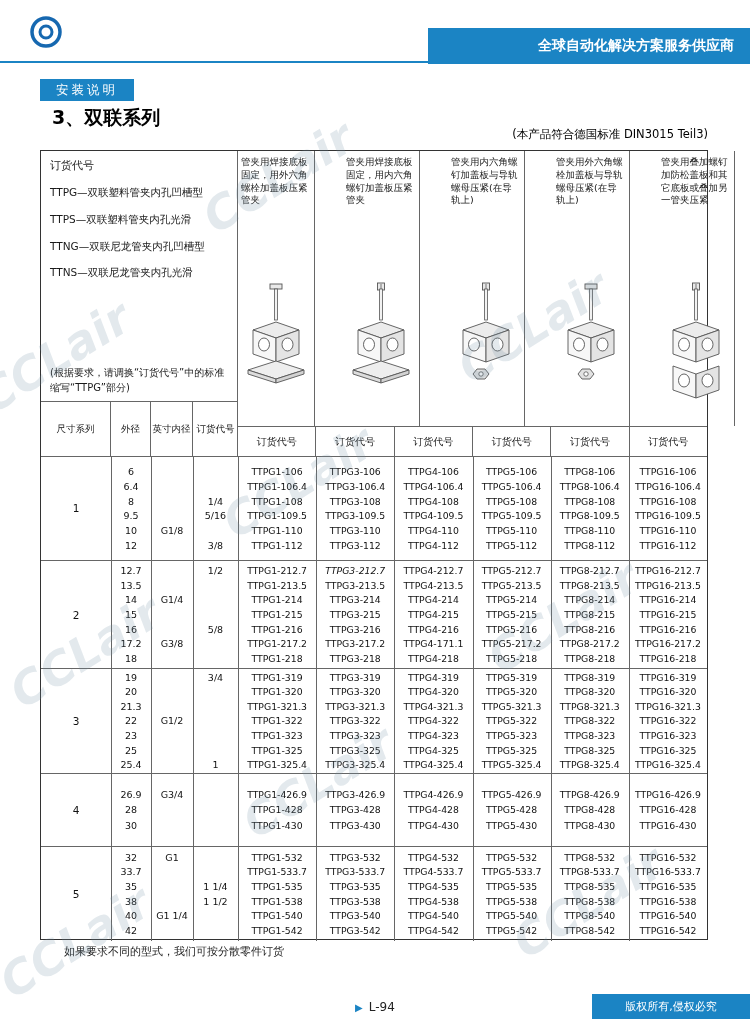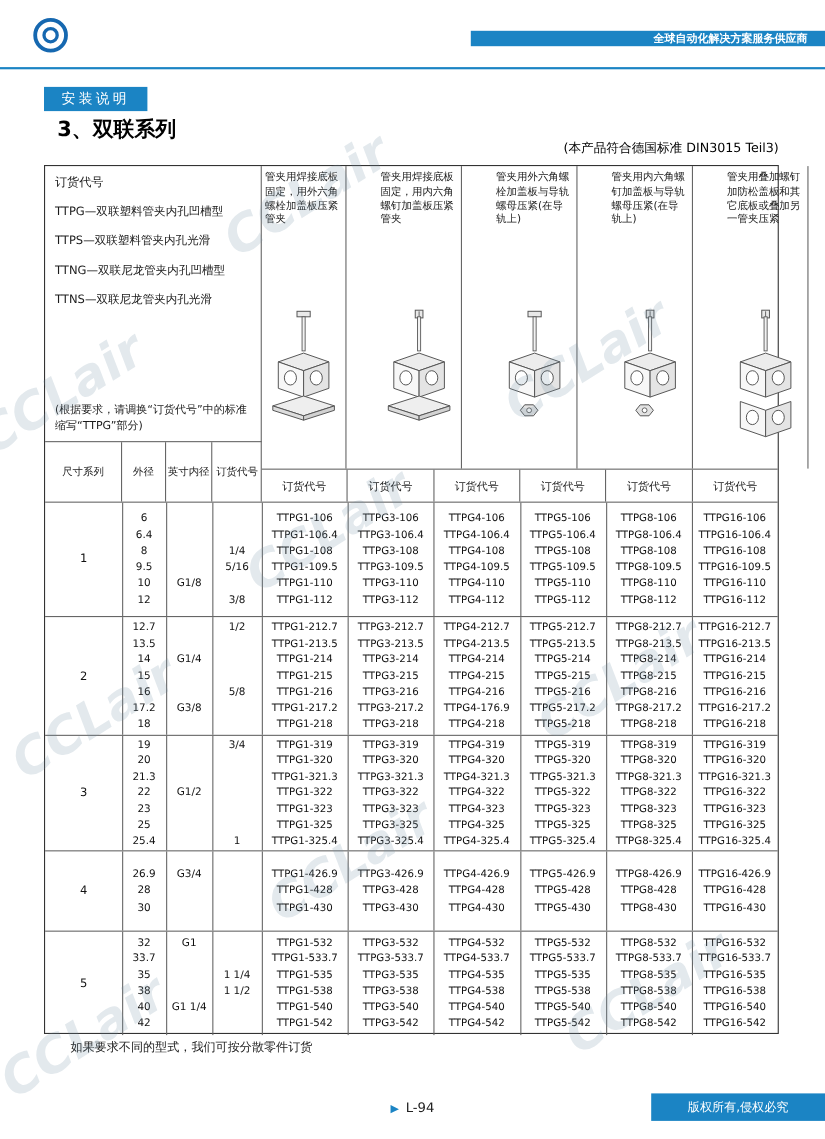--- a/index.html
+++ b/index.html
@@ -3,22 +3,22 @@
 <meta charset="utf-8">
 <style>
   html,body { margin:0; padding:0; background:#fff; }
   .page { position:relative; width:750px; height:1035px; background:#fff; overflow:hidden;
           font-family:"DejaVu Sans","Liberation Sans",sans-serif; color:#1a1a1a; }
 
   
   .logo { position:absolute; left:28px; top:14px; display:flex; align-items:center; gap:7px; }
   .logo-text { font-size:27px; font-weight:bold; font-style:italic; color:#1668b0; letter-spacing:1px; }
   .logo-reg { font-size:9px; vertical-align:super; color:#1668b0; font-style:normal; }
-  .tagline-bar { position:absolute; left:428px; top:28px; right:0; height:14px; background:#1b84c4;
-                 color:#fff; font-size:10px; font-weight:bold; display:flex; align-items:center;
+  .tagline-bar { position:absolute; left:428px; top:28px; right:0; height:36px; background:#1b84c4;
+                 color:#fff; font-size:14px; font-weight:bold; display:flex; align-items:center;
                  justify-content:flex-end; padding-right:16px; box-sizing:border-box; }
   .header-rule { position:absolute; top:61px; left:0; width:100%; height:2px; background:#1b84c4; }
 
   .section-label { position:absolute; left:40px; top:79px; width:94px; height:22px; background:#1b84c4;
                    color:#fff; font-size:12.5px; display:flex; align-items:center; justify-content:center;
                    letter-spacing:3px; }
   .page-title { position:absolute; left:52px; top:105px; font-size:19px; font-weight:bold; color:#000; }
   .standard-note { position:absolute; right:42px; top:127px; font-size:11.5px; color:#000; }
 
   
@@ -127,38 +127,38 @@
               <polygon points="12,50 12,74 35,82 35,58" fill="#f7f7f7" stroke="#555" stroke-width="0.9"></polygon>
               <polygon points="35,58 35,82 58,74 58,50" fill="#e4e4e4" stroke="#555" stroke-width="0.9"></polygon>
               <ellipse cx="23" cy="64.5" rx="5.5" ry="6.5" fill="#fff" stroke="#555" stroke-width="0.9"></ellipse>
               <ellipse cx="46.5" cy="64.5" rx="5.5" ry="6.5" fill="#fff" stroke="#555" stroke-width="0.9"></ellipse>
               <polygon points="7,90 35,81 63,90 35,99" fill="#eeeeee" stroke="#555" stroke-width="0.9"></polygon>
               <polygon points="7,90 7,94 35,103 35,99" fill="#dddddd" stroke="#555" stroke-width="0.9"></polygon>
               <polygon points="63,90 63,94 35,103 35,99" fill="#d2d2d2" stroke="#555" stroke-width="0.9"></polygon>
             </svg></div>
         </div>
         <div class="illus-col">
-          <div class="col-desc">管夹用外六角螺栓加盖板与导轨螺母压紧(在导轨上)</div>
+          <div class="col-desc">管夹用内六角螺钉加盖板与导轨螺母压紧(在导轨上)</div>
           <div class="drawing"><svg width="70" height="134" viewBox="0 0 70 134">
-              <rect x="29" y="4" width="12" height="5" fill="#e9e9e9" stroke="#555" stroke-width="0.9"></rect>
+              <rect x="31.5" y="3" width="7" height="7" fill="#e9e9e9" stroke="#555" stroke-width="0.9"></rect>
+              <line x1="35" y1="4" x2="35" y2="9" stroke="#555" stroke-width="0.8"></line>
               <rect x="33.6" y="9" width="2.8" height="31" fill="#f2f2f2" stroke="#555" stroke-width="0.8"></rect>
               <polygon points="12,50 35,42 58,50 35,58" fill="#ececec" stroke="#555" stroke-width="0.9"></polygon>
               <polygon points="12,50 12,74 35,82 35,58" fill="#f7f7f7" stroke="#555" stroke-width="0.9"></polygon>
               <polygon points="35,58 35,82 58,74 58,50" fill="#e4e4e4" stroke="#555" stroke-width="0.9"></polygon>
               <ellipse cx="23" cy="64.5" rx="5.5" ry="6.5" fill="#fff" stroke="#555" stroke-width="0.9"></ellipse>
               <ellipse cx="46.5" cy="64.5" rx="5.5" ry="6.5" fill="#fff" stroke="#555" stroke-width="0.9"></ellipse>
               <polygon points="22,94 26,89 34,89 38,94 34,99 26,99" fill="#e2e2e2" stroke="#555" stroke-width="0.9"></polygon>
               <circle cx="30" cy="94" r="2.2" fill="#fff" stroke="#555" stroke-width="0.8"></circle>
             </svg></div>
         </div>
         <div class="illus-col">
-          <div class="col-desc">管夹用内六角螺钉加盖板与导轨螺母压紧(在导轨上)</div>
+          <div class="col-desc">管夹用外六角螺栓加盖板与导轨螺母压紧(在导轨上)</div>
           <div class="drawing"><svg width="70" height="134" viewBox="0 0 70 134">
-              <rect x="31.5" y="3" width="7" height="7" fill="#e9e9e9" stroke="#555" stroke-width="0.9"></rect>
-              <line x1="35" y1="4" x2="35" y2="9" stroke="#555" stroke-width="0.8"></line>
+              <rect x="29" y="4" width="12" height="5" fill="#e9e9e9" stroke="#555" stroke-width="0.9"></rect>
               <rect x="33.6" y="9" width="2.8" height="31" fill="#f2f2f2" stroke="#555" stroke-width="0.8"></rect>
               <polygon points="12,50 35,42 58,50 35,58" fill="#ececec" stroke="#555" stroke-width="0.9"></polygon>
               <polygon points="12,50 12,74 35,82 35,58" fill="#f7f7f7" stroke="#555" stroke-width="0.9"></polygon>
               <polygon points="35,58 35,82 58,74 58,50" fill="#e4e4e4" stroke="#555" stroke-width="0.9"></polygon>
               <ellipse cx="23" cy="64.5" rx="5.5" ry="6.5" fill="#fff" stroke="#555" stroke-width="0.9"></ellipse>
               <ellipse cx="46.5" cy="64.5" rx="5.5" ry="6.5" fill="#fff" stroke="#555" stroke-width="0.9"></ellipse>
               <polygon points="22,94 26,89 34,89 38,94 34,99 26,99" fill="#e2e2e2" stroke="#555" stroke-width="0.9"></polygon>
               <circle cx="30" cy="94" r="2.2" fill="#fff" stroke="#555" stroke-width="0.8"></circle>
             </svg></div>
         </div>
@@ -279,21 +279,21 @@
           <div class="vline" style="left: 197px;"></div>
           <div class="vline" style="left: 275.167px;"></div>
           <div class="vline" style="left: 353.333px;"></div>
           <div class="vline" style="left: 431.5px;"></div>
           <div class="vline" style="left: 509.667px;"></div>
           <div class="vline" style="left: 587.833px;"></div>
           <div class="cell series" style="grid-area: 1 / 1 / 8;">2</div>
           <div class="cell" style="grid-area: 1 / 2;">12.7</div>
           <div class="cell" style="grid-area: 1 / 4;">1/2</div>
           <div class="cell code" style="grid-area: 1 / 5;">TTPG1-212.7</div>
-          <div class="cell code" style="grid-area: 1 / 6;">TTPG3-212.7</div>
+          <div class="cell code" style="grid-area: 1 / 6; font-style: italic;">TTPG3-212.7</div>
           <div class="cell code" style="grid-area: 1 / 7;">TTPG4-212.7</div>
           <div class="cell code" style="grid-area: 1 / 8;">TTPG5-212.7</div>
           <div class="cell code" style="grid-area: 1 / 9;">TTPG8-212.7</div>
           <div class="cell code" style="grid-area: 1 / 10;">TTPG16-212.7</div>
           <div class="cell" style="grid-area: 2 / 2;">13.5</div>
           <div class="cell code" style="grid-area: 2 / 5;">TTPG1-213.5</div>
           <div class="cell code" style="grid-area: 2 / 6;">TTPG3-213.5</div>
           <div class="cell code" style="grid-area: 2 / 7; text-align: center;">TTPG4-213.5</div>
           <div class="cell code" style="grid-area: 2 / 8;">TTPG5-213.5</div>
           <div class="cell code" style="grid-area: 2 / 9;">TTPG8-213.5</div>
@@ -318,21 +318,21 @@
           <div class="cell code" style="grid-area: 5 / 5;">TTPG1-216</div>
           <div class="cell code" style="grid-area: 5 / 6;">TTPG3-216</div>
           <div class="cell code" style="grid-area: 5 / 7;">TTPG4-216</div>
           <div class="cell code" style="grid-area: 5 / 8;">TTPG5-216</div>
           <div class="cell code" style="grid-area: 5 / 9;">TTPG8-216</div>
           <div class="cell code" style="grid-area: 5 / 10;">TTPG16-216</div>
           <div class="cell" style="grid-area: 6 / 2;">17.2</div>
           <div class="cell" style="grid-area: 6 / 3;">G3/8</div>
           <div class="cell code" style="grid-area: 6 / 5;">TTPG1-217.2</div>
           <div class="cell code" style="grid-area: 6 / 6;">TTPG3-217.2</div>
-          <div class="cell code" style="grid-area: 6 / 7;">TTPG4-176.9</div>
+          <div class="cell code" style="grid-area: 6 / 7;">TTPG4-171.1</div>
           <div class="cell code" style="grid-area: 6 / 8;">TTPG5-217.2</div>
           <div class="cell code" style="grid-area: 6 / 9;">TTPG8-217.2</div>
           <div class="cell code" style="grid-area: 6 / 10;">TTPG16-217.2</div>
           <div class="cell" style="grid-area: 7 / 2;">18</div>
           <div class="cell code" style="grid-area: 7 / 5;">TTPG1-218</div>
           <div class="cell code" style="grid-area: 7 / 6;">TTPG3-218</div>
           <div class="cell code" style="grid-area: 7 / 7;">TTPG4-218</div>
           <div class="cell code" style="grid-area: 7 / 8;">TTPG5-218</div>
           <div class="cell code" style="grid-area: 7 / 9;">TTPG8-218</div>
           <div class="cell code" style="grid-area: 7 / 10;">TTPG16-218</div>

